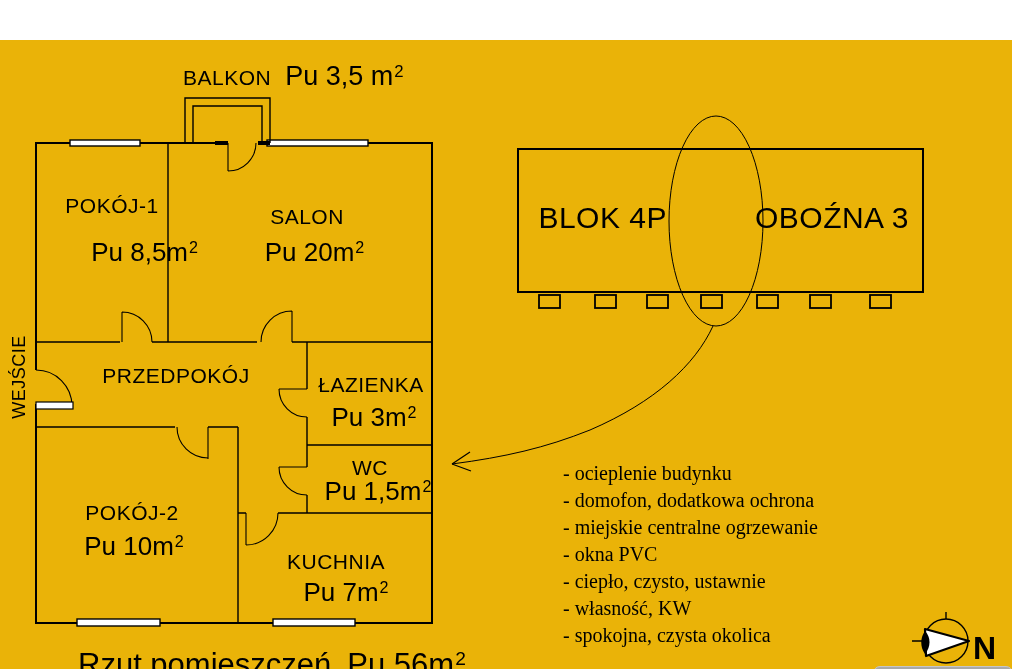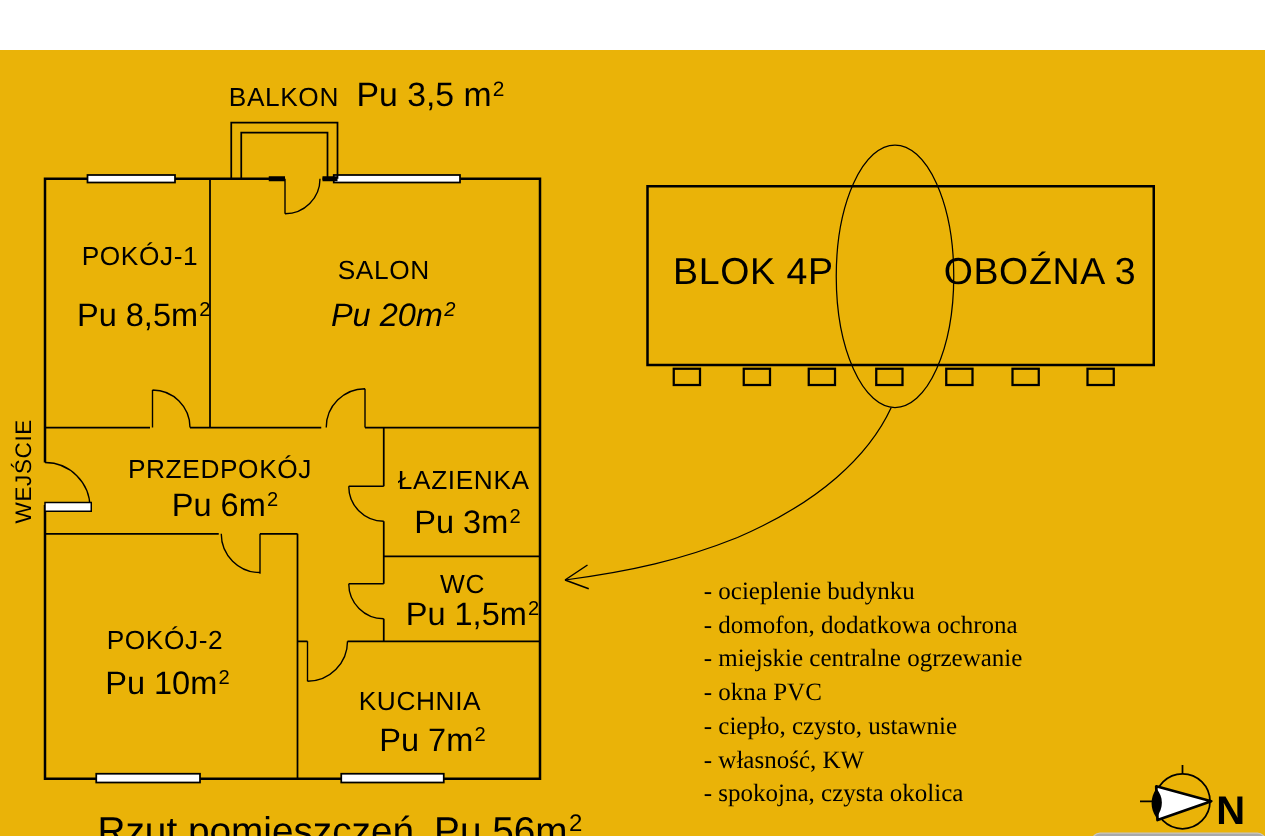--- a/index.html
+++ b/index.html
@@ -94,27 +94,26 @@
       <polygon points="925,589 969,601 926,616" fill="#fff" stroke="#000" stroke-width="2.2" stroke-linejoin="round"></polygon>
       <path d="M925,591 C931,597 931,607 925,614 C920,607 920,598 925,591 Z" fill="#000"></path>
     </g>
   </svg>
 
   <div class="txt balcony-title" style="left:183px;top:23px;">
     <span class="balcony-name">BALKON</span><span>Pu 3,5 m</span><span class="sup">2</span>
   </div>
 
   <div class="txt room-label" style="left:32px;top:155px;width:160px;">POKÓJ-1</div>
-  <div class="txt room-area" style="left:32px;top:199px;width:166px;"><span>Pu 8,5m</span><span class="sup">2</span></div>
+  <div class="txt room-area" style="left:32px;top:199px;width:166px;text-align:right;"><span>Pu 8,5m</span><span class="sup">2</span></div>
 
   <div class="txt room-label" style="left:237px;top:166px;width:140px;">SALON</div>
-  <div class="txt room-area" style="left:237px;top:199px;width:155px;font-style:italic;"><span>Pu 20m</span><span class="sup">2</span></div>
+  <div class="txt room-area" style="left:237px;top:199px;width:155px;"><span>Pu 20m</span><span class="sup">2</span></div>
 
   <div class="txt room-label" style="left:96px;top:325px;width:160px;">PRZEDPOKÓJ</div>
-  <div class="txt room-area" style="left:110px;top:351px;width:140px;"><span>Pu 6m</span><span class="sup">2</span></div>
 
   <div class="txt room-label" style="left:311px;top:334px;width:120px;">ŁAZIENKA</div>
   <div class="txt room-area" style="left:311px;top:364px;width:126px;"><span>Pu 3m</span><span class="sup">2</span></div>
 
   <div class="txt room-label" style="left:320px;top:417px;width:100px;">WC</div>
   <div class="txt room-area" style="left:316px;top:438px;width:124px;"><span>Pu 1,5m</span><span class="sup">2</span></div>
 
   <div class="txt room-label" style="left:52px;top:462px;width:160px;">POKÓJ-2</div>
   <div class="txt room-area" style="left:52px;top:493px;width:164px;"><span>Pu 10m</span><span class="sup">2</span></div>
 

